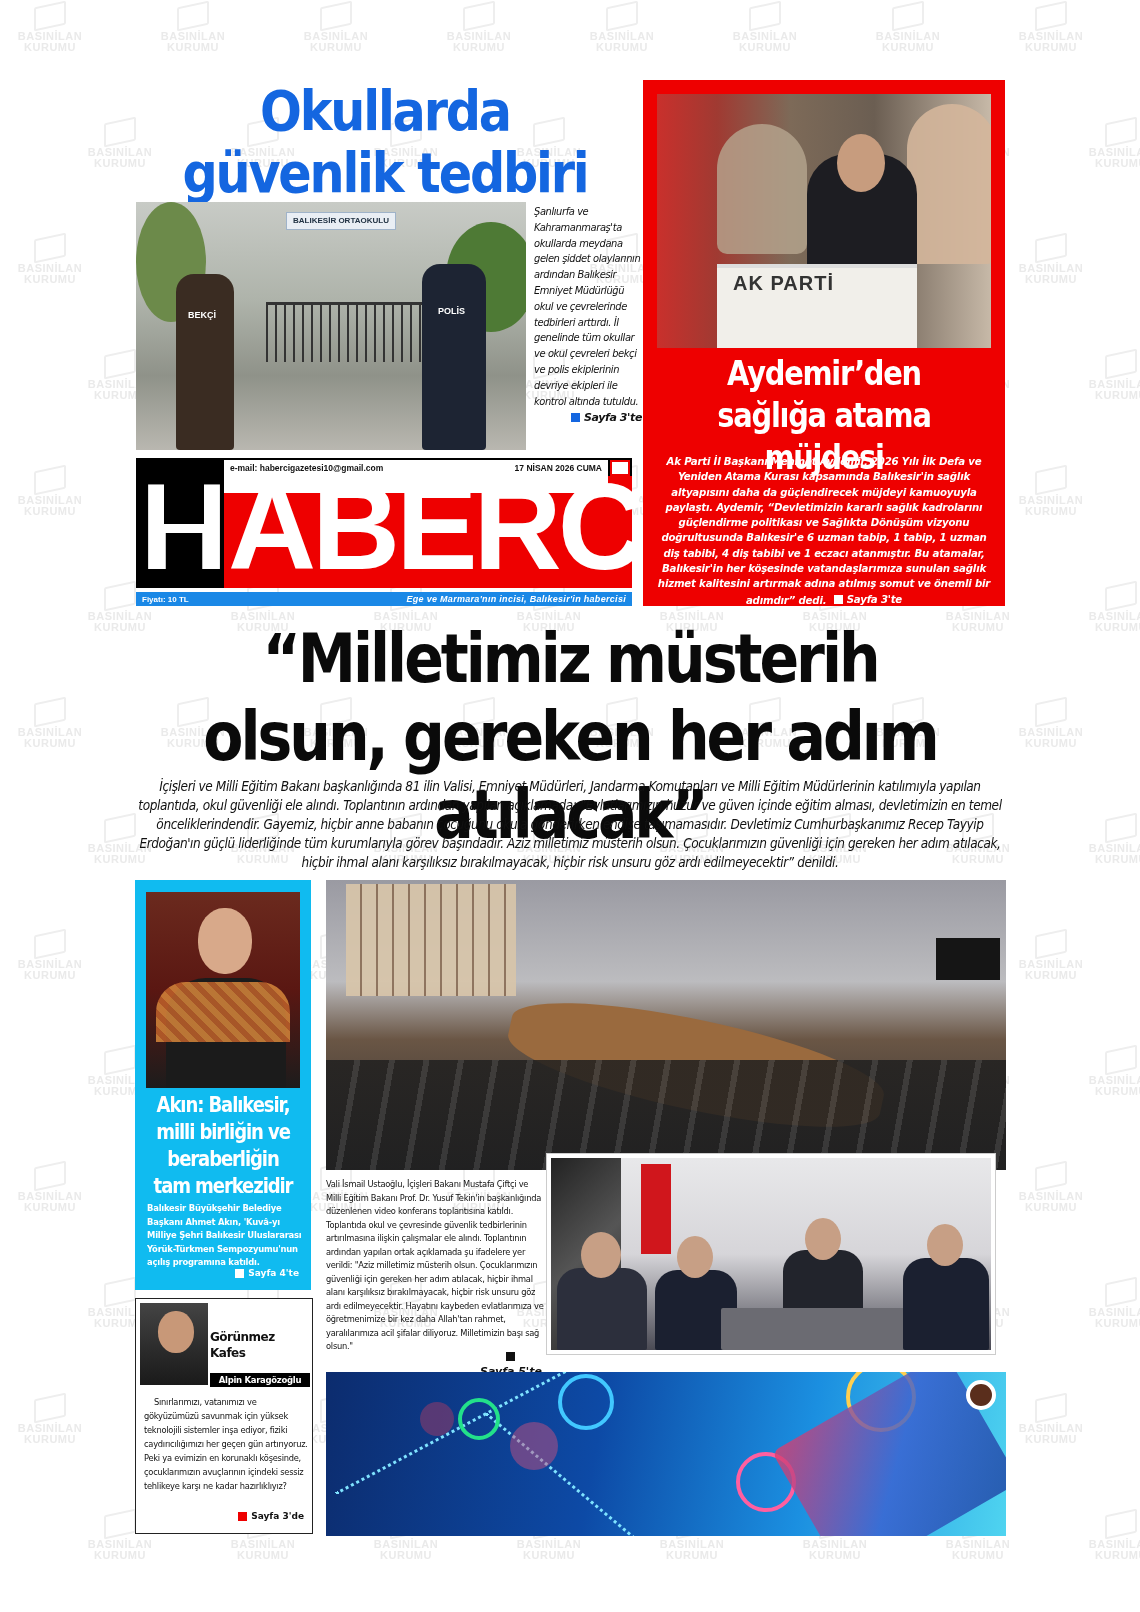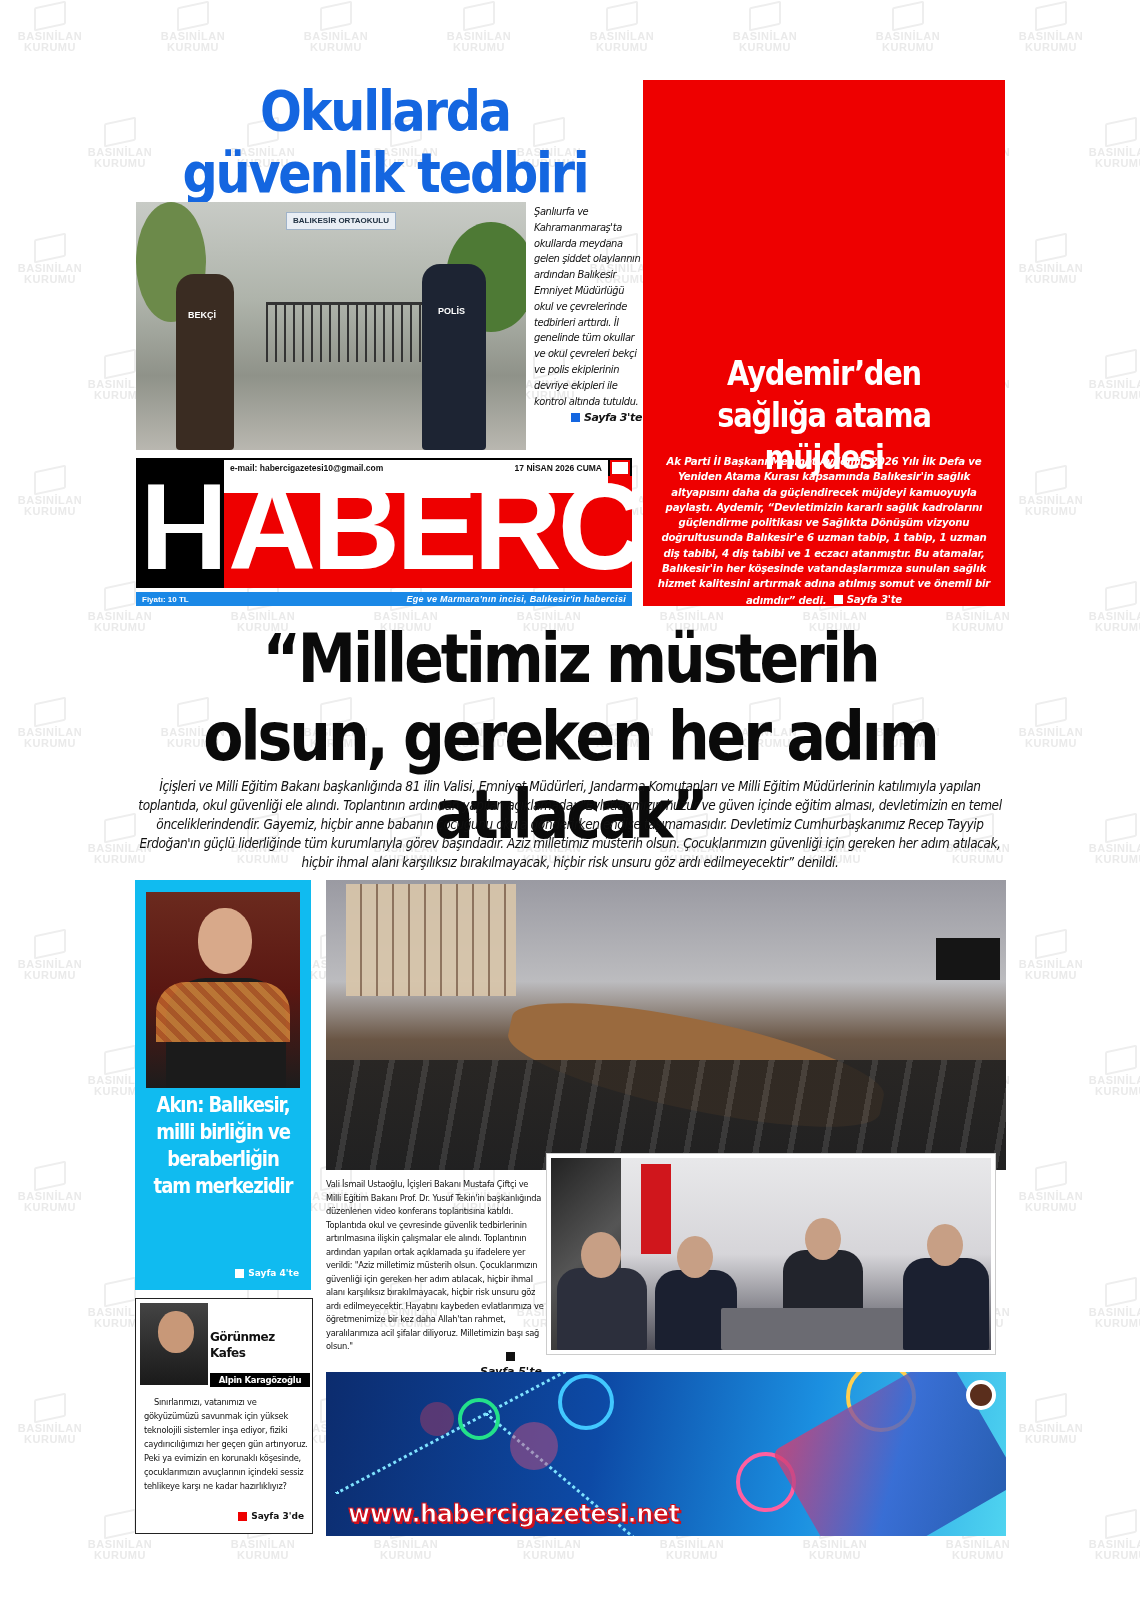--- a/index.html
+++ b/index.html
@@ -699,40 +699,49 @@
   <div class="mast-H">H</div>
   <div class="mast-H-block"></div>
   <div class="mast-title">ABERCİ</div>
   <div class="mast-bar">
     <span class="mast-price">Fiyatı: 10 TL</span>
     <span class="mast-slogan">Ege ve Marmara'nın incisi, Balıkesir'in habercisi</span>
   </div>
 </div>
 
 <div class="abs redbox">
+  <div class="red-photo">
+    <div class="atat"></div>
+    <div class="erd"></div>
+    <div class="speaker"></div>
+    <div class="speaker-head"></div>
+    <div class="podium"></div>
+    <div class="podium-label">AK PARTİ</div>
+  </div>
   <div class="red-head">Aydemir’den sağlığa atama müjdesi</div>
   <div class="red-text">
     <span>Ak Parti İl Başkanı Mehmet Aydemir, 2026 Yılı İlk Defa ve Yeniden Atama Kurası kapsamında Balıkesir'in sağlık altyapısını daha da güçlendirecek müjdeyi kamuoyuyla paylaştı. Aydemir, “Devletimizin kararlı sağlık kadrolarını güçlendirme politikası ve Sağlıkta Dönüşüm vizyonu doğrultusunda Balıkesir'e 6 uzman tabip, 1 tabip, 1 uzman diş tabibi, 4 diş tabibi ve 1 eczacı atanmıştır. Bu atamalar, Balıkesir'in her köşesinde vatandaşlarımıza sunulan sağlık hizmet kalitesini artırmak adına atılmış somut ve önemli bir adımdır” dedi.</span>
     <span style="display:inline-flex;align-items:center;gap:4px;margin-left:4px;">
       <span class="sq" style="background:#fff;"></span>
       <span>Sayfa 3'te</span>
     </span>
   </div>
 </div>
 
 <div class="abs main-head">“Milletimiz müsterih olsun, gereken her adım atılacak”</div>
 <div class="abs main-para">İçişleri ve Milli Eğitim Bakanı başkanlığında 81 ilin Valisi, Emniyet Müdürleri, Jandarma Komutanları ve Milli Eğitim Müdürlerinin katılımıyla yapılan toplantıda, okul güvenliği ele alındı. Toplantının ardından yapılan açıklamada; “Evlatlarımızın huzur ve güven içinde eğitim alması, devletimizin en temel önceliklerindendir. Gayemiz, hiçbir anne babanın çocuğunu okula gönderirken endişe taşımamasıdır. Devletimiz Cumhurbaşkanımız Recep Tayyip Erdoğan'ın güçlü liderliğinde tüm kurumlarıyla görev başındadır. Aziz milletimiz müsterih olsun. Çocuklarımızın güvenliği için gereken her adım atılacak, hiçbir ihmal alanı karşılıksız bırakılmayacak, hiçbir risk unsuru göz ardı edilmeyecektir” denildi.</div>
 
 <div class="abs bluebox">
   <div class="blue-photo">
     <div class="akin-body"></div>
     <div class="akin-scarf"></div>
     <div class="akin-head"></div>
   </div>
   <div class="blue-head">Akın: Balıkesir, milli birliğin ve beraberliğin tam merkezidir</div>
+  <div class="blue-text">Balıkesir Büyükşehir Belediye Başkanı Ahmet Akın, 'Kuvâ-yı Milliye Şehri Balıkesir Uluslararası Yörük-Türkmen Sempozyumu'nun açılış programına katıldı.</div>
   <div class="blue-sayfa">
     <span class="sq" style="background:#fff;"></span>
     <span>Sayfa 4'te</span>
   </div>
 </div>
 
 <div class="abs photo meeting-photo">
   <div class="screen-wall"></div>
   <div class="tv"></div>
   <div class="table"></div>
@@ -776,14 +785,13 @@
   <div class="dot-path" style="left:10px;top:120px;width:260px;transform:rotate(-28deg);transform-origin:left;"></div>
   <div class="dot-path" style="left:160px;top:40px;width:260px;transform:rotate(40deg);transform-origin:left;"></div>
   <div class="ring" style="left:132px;top:26px;width:42px;height:42px;border-color:#23e08a;"></div>
   <div class="ring" style="left:232px;top:2px;width:56px;height:56px;border-color:#41c8ff;"></div>
   <div class="ring" style="left:94px;top:30px;width:34px;height:34px;background:#8a3a6a;border:none;opacity:.6;"></div>
   <div class="ring" style="left:184px;top:50px;width:48px;height:48px;background:#c45080;border:none;opacity:.5;"></div>
   <div class="ring" style="left:410px;top:80px;width:60px;height:60px;border-color:#ff5fa0;"></div>
   <div class="ring" style="left:520px;top:-10px;width:70px;height:70px;border-color:#ffcf4f;"></div>
   <div class="laptop"></div>
   <div class="coffee"></div>
-  <div class="banner-url">www.habercigazetesi.net</div>
 </div>
 
 </body></html>

